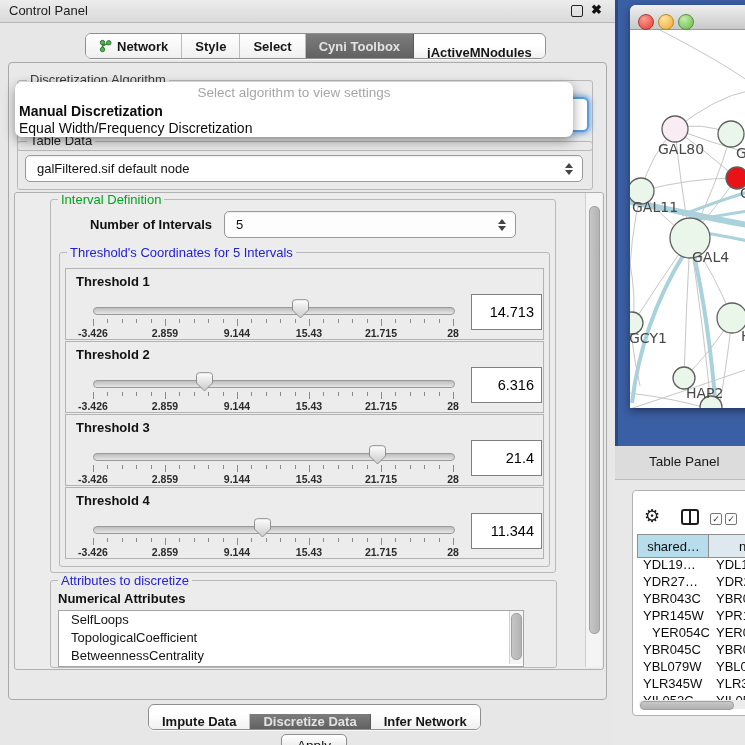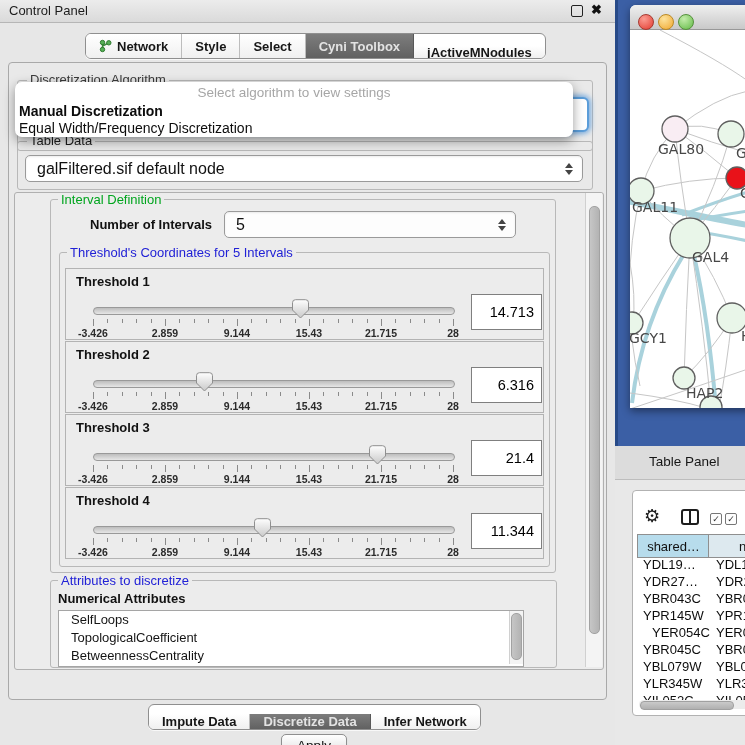--- a/index.html
+++ b/index.html
@@ -24,21 +24,21 @@
   .seg.sel{background:linear-gradient(#7d7d7d,#616161);color:#e3e3e3;border-right:1px solid #585858;}
   #top-tabs{left:85px;top:33px;}
   #bottom-tabs{left:148px;top:704px;align-items:flex-end;}
   
   #outer-panel{left:8px;top:62px;width:597px;height:636px;background:#e9e9e9;
                border:1px solid #a9a9a9;border-radius:4px;}
   .grp{border:1px solid #b8b8b8;border-radius:3px;position:absolute;}
   .grp-title{position:absolute;font-size:13px;line-height:14px;padding:0 3px;background:#e9e9e9;white-space:nowrap;}
   
   .combo{position:absolute;background:#fff;border:1px solid #9a9a9a;border-radius:5px;
-         font-size:16px;color:#111;display:flex;align-items:center;cursor:pointer;
+         font-size:13px;color:#111;display:flex;align-items:center;cursor:pointer;
          box-shadow:inset 0 1px 2px rgba(0,0,0,.08);}
   .combo .val{padding-left:11px;flex:1;}
   .spinner{width:9px;margin-right:9px;display:flex;flex-direction:column;align-items:center;gap:2px;}
   .tri-up{width:0;height:0;border-left:4px solid transparent;border-right:4px solid transparent;border-bottom:5px solid #444;}
   .tri-dn{width:0;height:0;border-left:4px solid transparent;border-right:4px solid transparent;border-top:5px solid #444;}
   
   #algo-popup{left:15px;top:82px;width:558px;height:55px;background:#fff;border-radius:7px;
               box-shadow:0 4px 12px rgba(0,0,0,.4);z-index:30;}
   #popup-prompt{left:0;top:3px;width:558px;text-align:center;font-size:13.5px;color:#a6a6a6;}
   .popup-item{left:4px;width:548px;font-size:14px;color:#0c0c0c;padding-left:0;cursor:pointer;}

